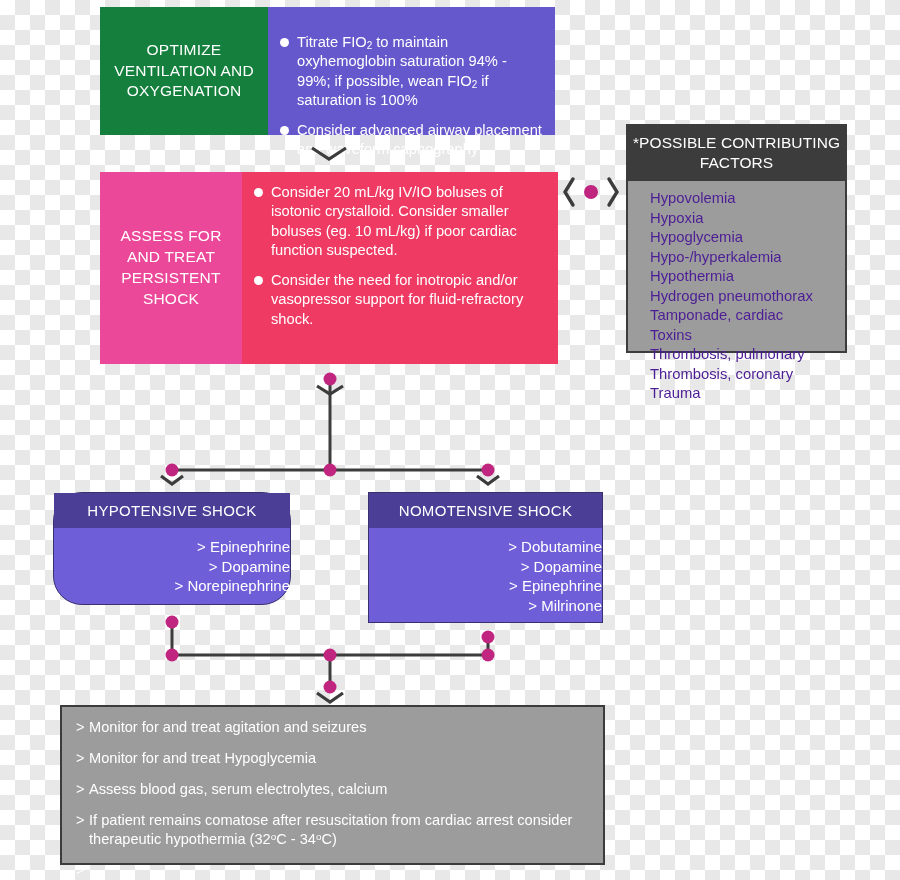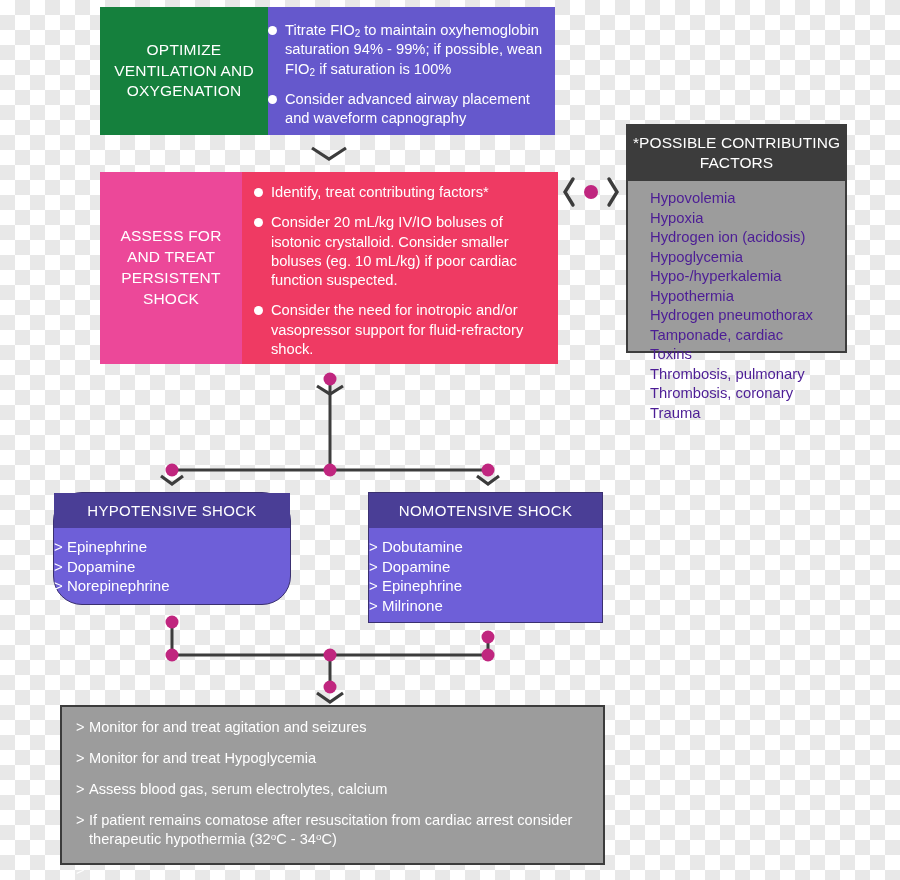--- a/index.html
+++ b/index.html
@@ -39,21 +39,22 @@
   }
   #box-ventilation .title-col .title-text {
     color: #ffffff;
     font-size: 15.5px;
     line-height: 1.33;
     text-align: center;
     letter-spacing: 0.2px;
   }
   #box-ventilation .body-col {
     flex: 1;
-    padding: 14px 12px 10px 0;
+    padding: 14px 12px 10px 12px;
+    margin-top: 12px;
   }
 
   
   #box-shock {
     left: 100px; top: 172px; width: 458px; height: 192px;
     display: flex;
     background: #ef3a63;
   }
   #box-shock .title-col {
     width: 142px;
@@ -131,21 +132,21 @@
     letter-spacing: 0.3px;
   }
   .drug-box ul {
     list-style: none;
     padding: 9px 0 9px 0;
   }
   .drug-box ul li {
     color: #ffffff;
     font-size: 15px;
     line-height: 19.5px;
-    text-align: left;
+    text-align: right;
   }
   #box-hypotensive { left: 53px; top: 492px; width: 238px; height: 113px; border-radius: 29px; }
   #box-nomotensive { left: 368px; top: 492px; width: 235px; height: 131px; }
 
   
   #box-monitor {
     left: 60px; top: 705px; width: 545px; height: 160px;
     border: 2px solid #3c3c3c;
     background: #9c9c9c;
     padding: 11px 10px 8px 14px;
@@ -190,39 +191,37 @@
 <svg class="conn" style="left:310px; top:145px;" width="40" height="20">
   <polyline class="chev" points="2,3 19,14 36,3"></polyline>
 </svg>
 
 <div class="abs" id="box-shock">
   <div class="title-col">
     <div class="title-text">ASSESS FOR AND TREAT PERSISTENT SHOCK</div>
   </div>
   <div class="body-col">
     <ul class="bullets">
-      <li><span class="dot"></span><span>Identify, treat contributing factors*</span></li>
       <li><span class="dot"></span><span>Consider 20 mL/kg IV/IO boluses of isotonic crystalloid. Consider smaller boluses (eg. 10 mL/kg) if poor cardiac function suspected.</span></li>
       <li><span class="dot"></span><span>Consider the need for inotropic and/or vasopressor support for fluid-refractory shock.</span></li>
     </ul>
   </div>
 </div>
 
 <svg class="conn" style="left:562px; top:175px;" width="58" height="34">
   <polyline class="brk" points="11,4 3,17 11,30"></polyline>
   <circle class="cdot" cx="29" cy="17" r="7"></circle>
   <polyline class="brk" points="47,4 55,17 47,30"></polyline>
 </svg>
 
 <div class="abs" id="box-factors">
   <div class="factors-head">*POSSIBLE CONTRIBUTING FACTORS</div>
   <ul class="factors-list">
     <li>Hypovolemia</li>
     <li>Hypoxia</li>
-    <li>Hydrogen ion (acidosis)</li>
     <li>Hypoglycemia</li>
     <li>Hypo-/hyperkalemia</li>
     <li>Hypothermia</li>
     <li>Hydrogen pneumothorax</li>
     <li>Tamponade, cardiac</li>
     <li>Toxins</li>
     <li>Thrombosis, pulmonary</li>
     <li>Thrombosis, coronary</li>
     <li>Trauma</li>
   </ul>

